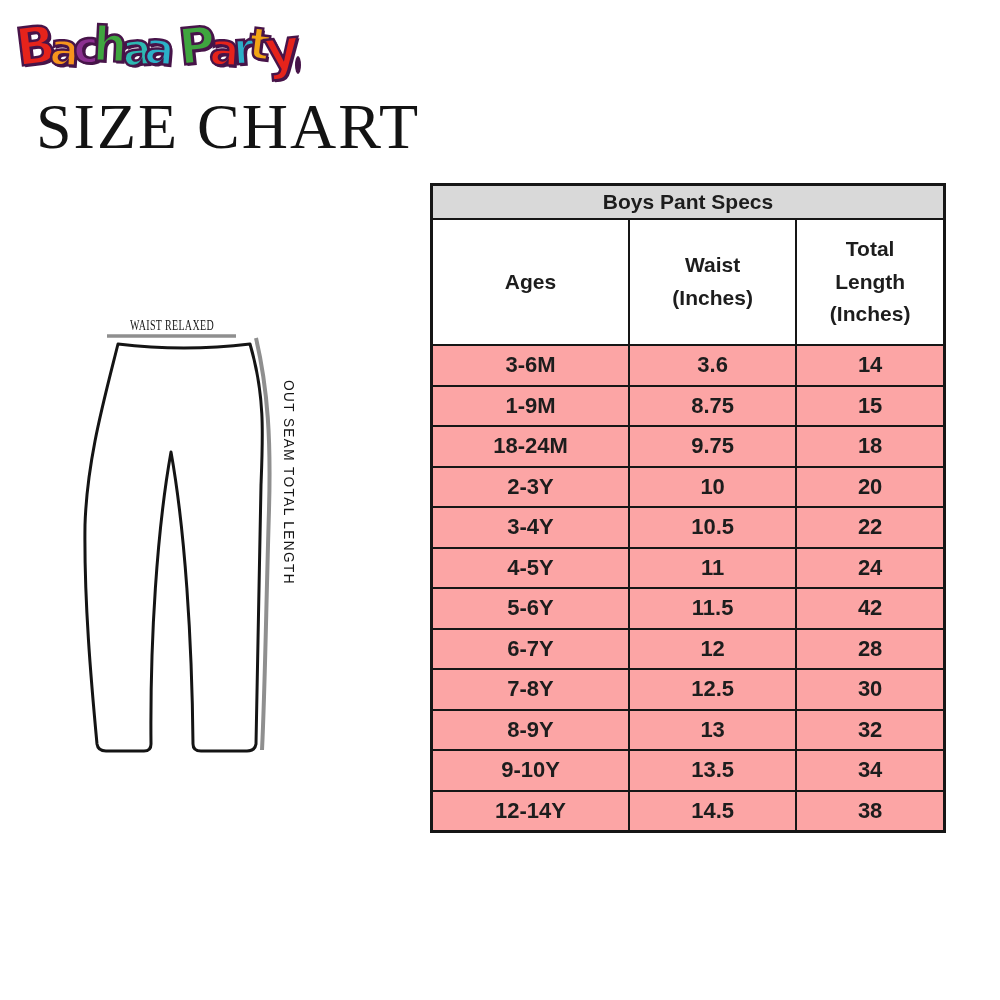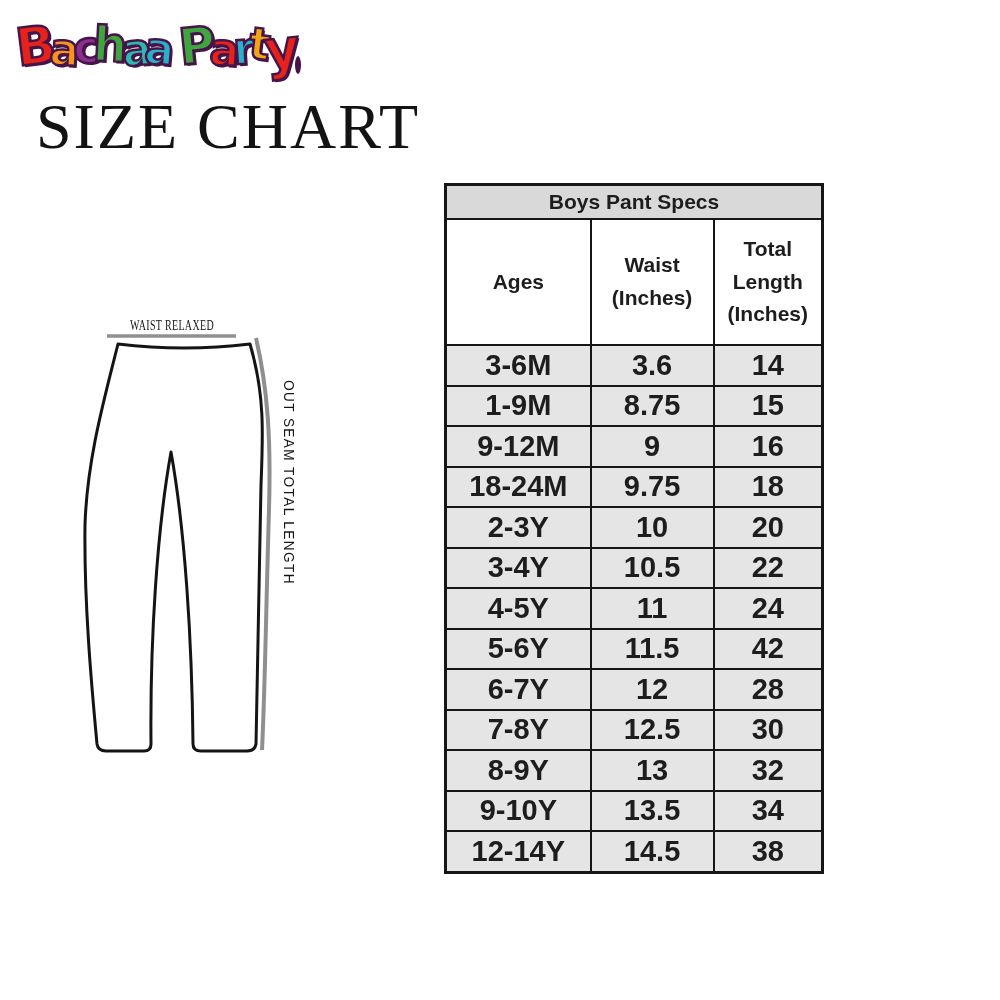--- a/index.html
+++ b/index.html
@@ -72,22 +72,22 @@
   
   .diagram {
     position: absolute;
     left: 60px; top: 300px;
     width: 260px; height: 470px;
   }
 
   
   .size-table {
     position: absolute;
-    left: 444px; top: 183px;
-    width: 380px;
+    left: 430px; top: 183px;
+    width: 516px;
     border-collapse: collapse;
     table-layout: fixed;
     font-family: "Liberation Sans", sans-serif;
     font-weight: bold;
     color: #1d1d1d;
     border: 3px solid #161616;
   }
   .size-table th, .size-table td {
     border: 2px solid #161616;
     text-align: center;
@@ -100,23 +100,23 @@
     height: 32px;
   }
   .size-table thead .col-hdr {
     font-size: 21px;
     height: 124px;
     line-height: 1.55;
     white-space: pre-line;
     background: #ffffff;
   }
   .size-table tbody td {
-    font-size: 29px;
+    font-size: 22px;
     height: 38.5px;
-    background: #e5e5e5;
+    background: #fca5a5;
   }
 </style>
 </head>
 <body>
 
 <div class="page">
 
   <div class="logo">
     <span style="display:flex;align-items:center;">
         <span class="ltr" style="color: rgb(229, 35, 27);">B</span>
@@ -185,25 +185,20 @@
           <td>3-6M</td>
           <td>3.6</td>
           <td>14</td>
         </tr>
         <tr>
           <td>1-9M</td>
           <td>8.75</td>
           <td>15</td>
         </tr>
         <tr>
-          <td>9-12M</td>
-          <td>9</td>
-          <td>16</td>
-        </tr>
-        <tr>
           <td>18-24M</td>
           <td>9.75</td>
           <td>18</td>
         </tr>
         <tr>
           <td>2-3Y</td>
           <td>10</td>
           <td>20</td>
         </tr>
         <tr>

